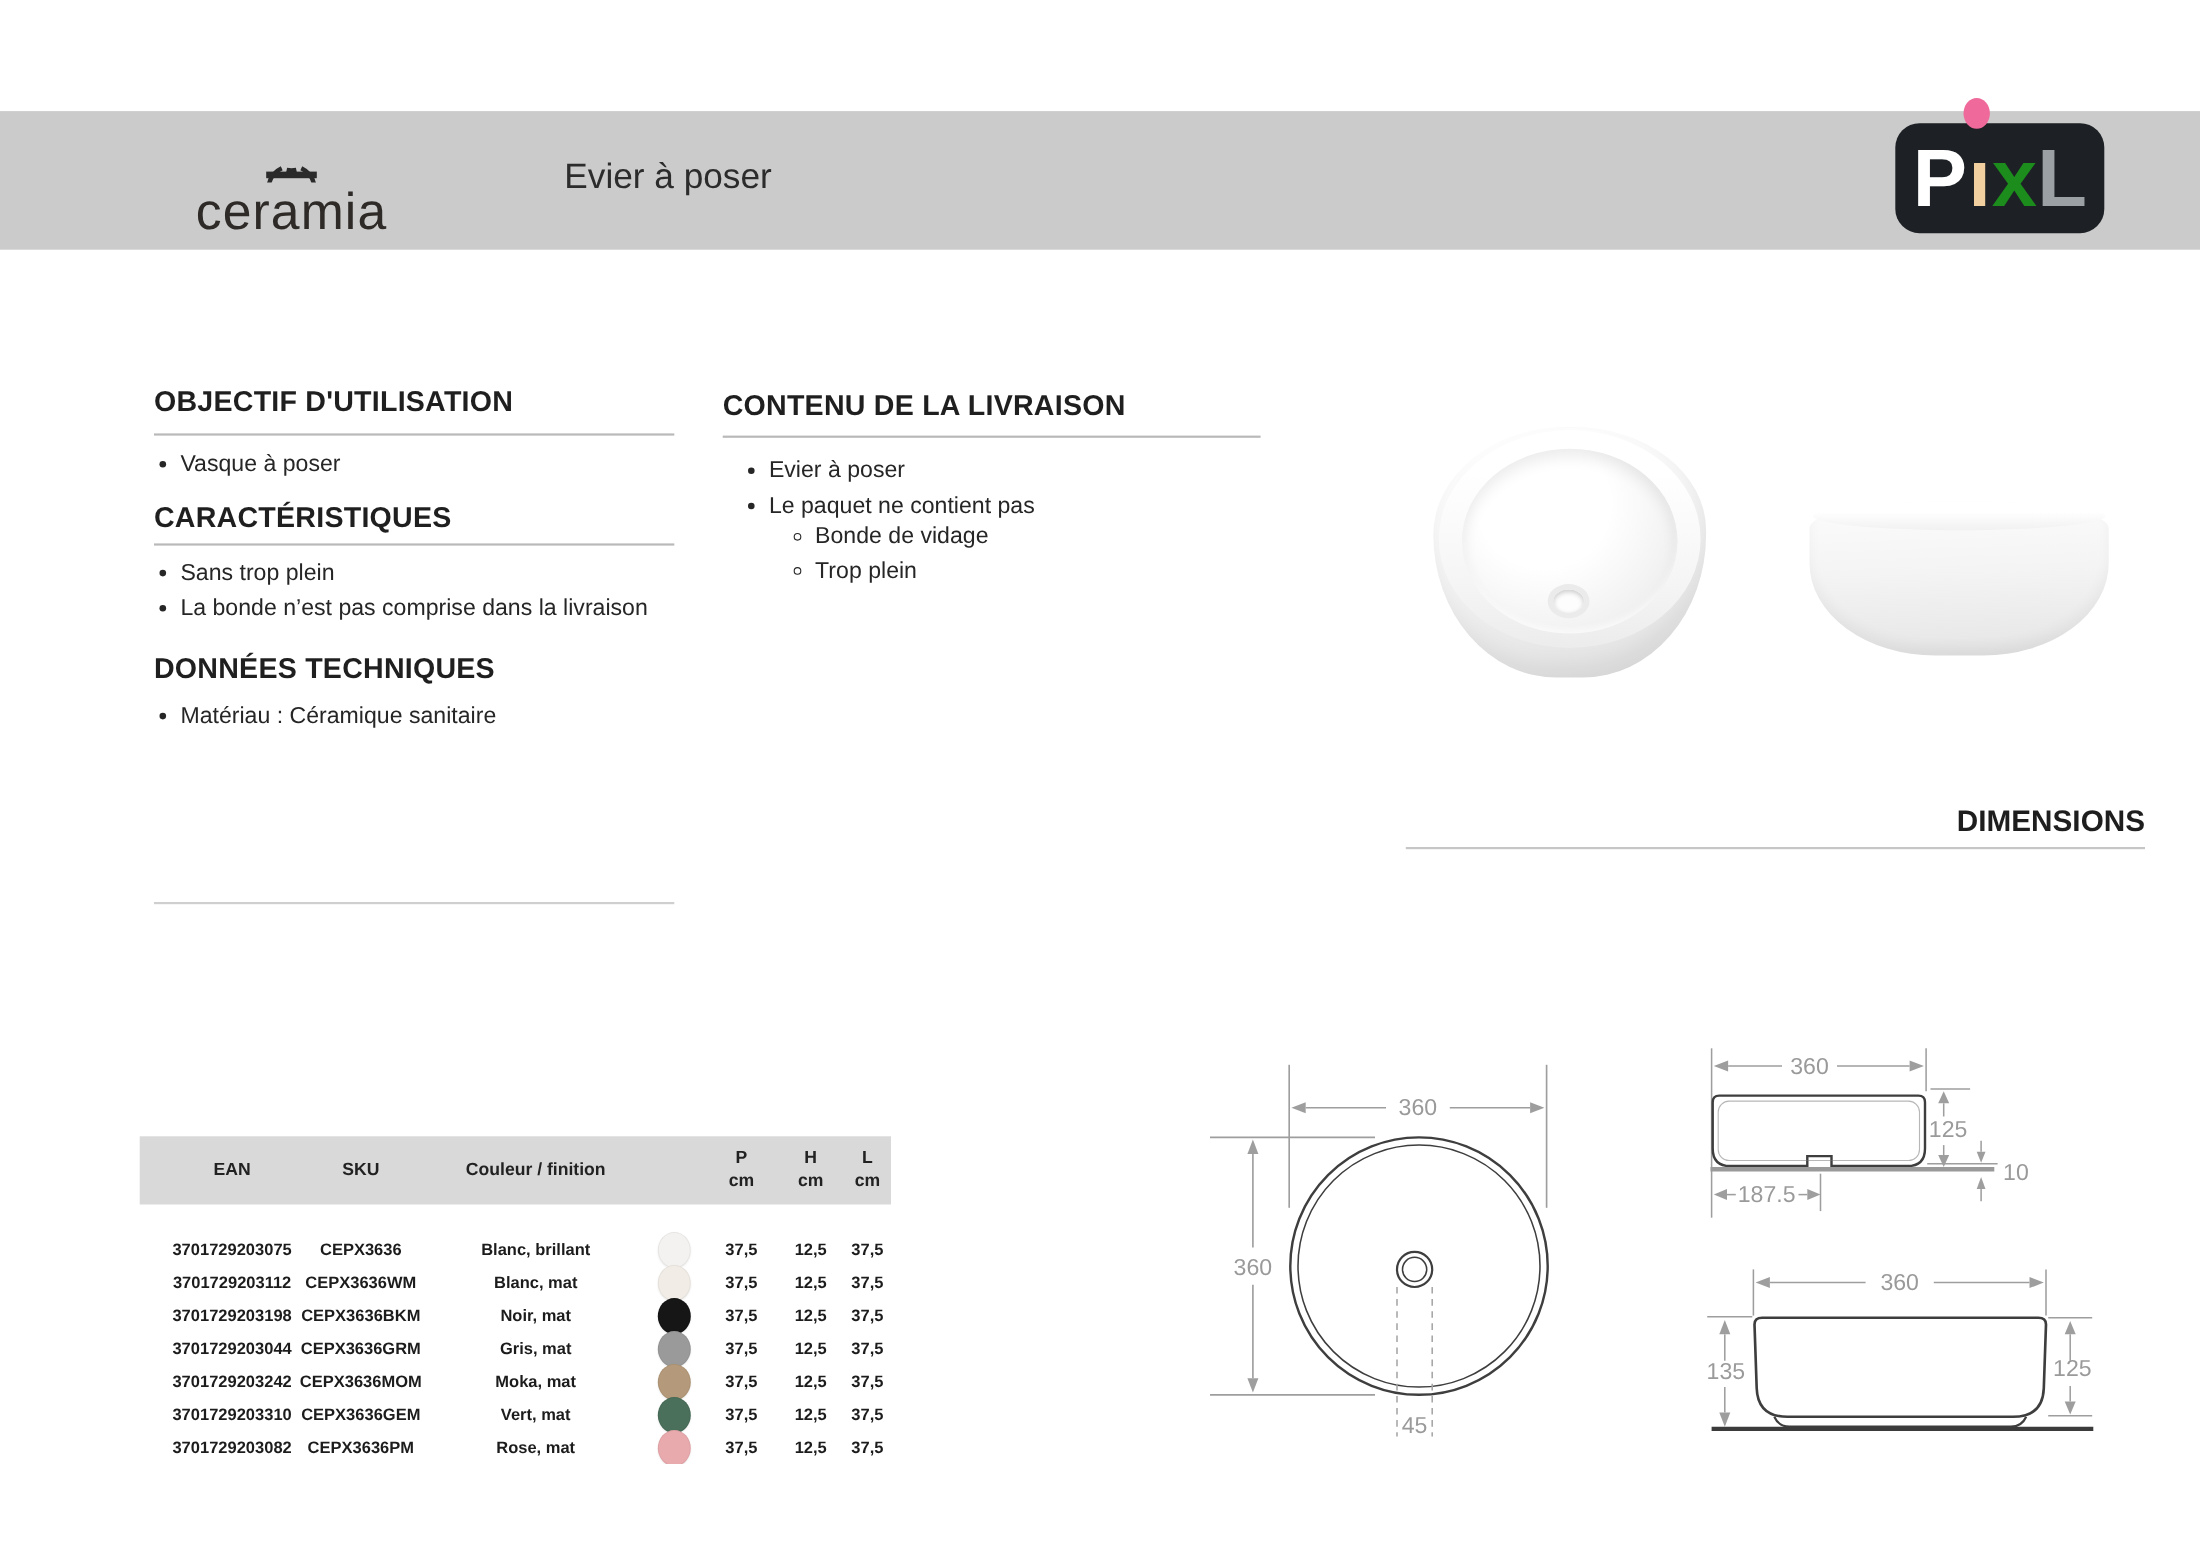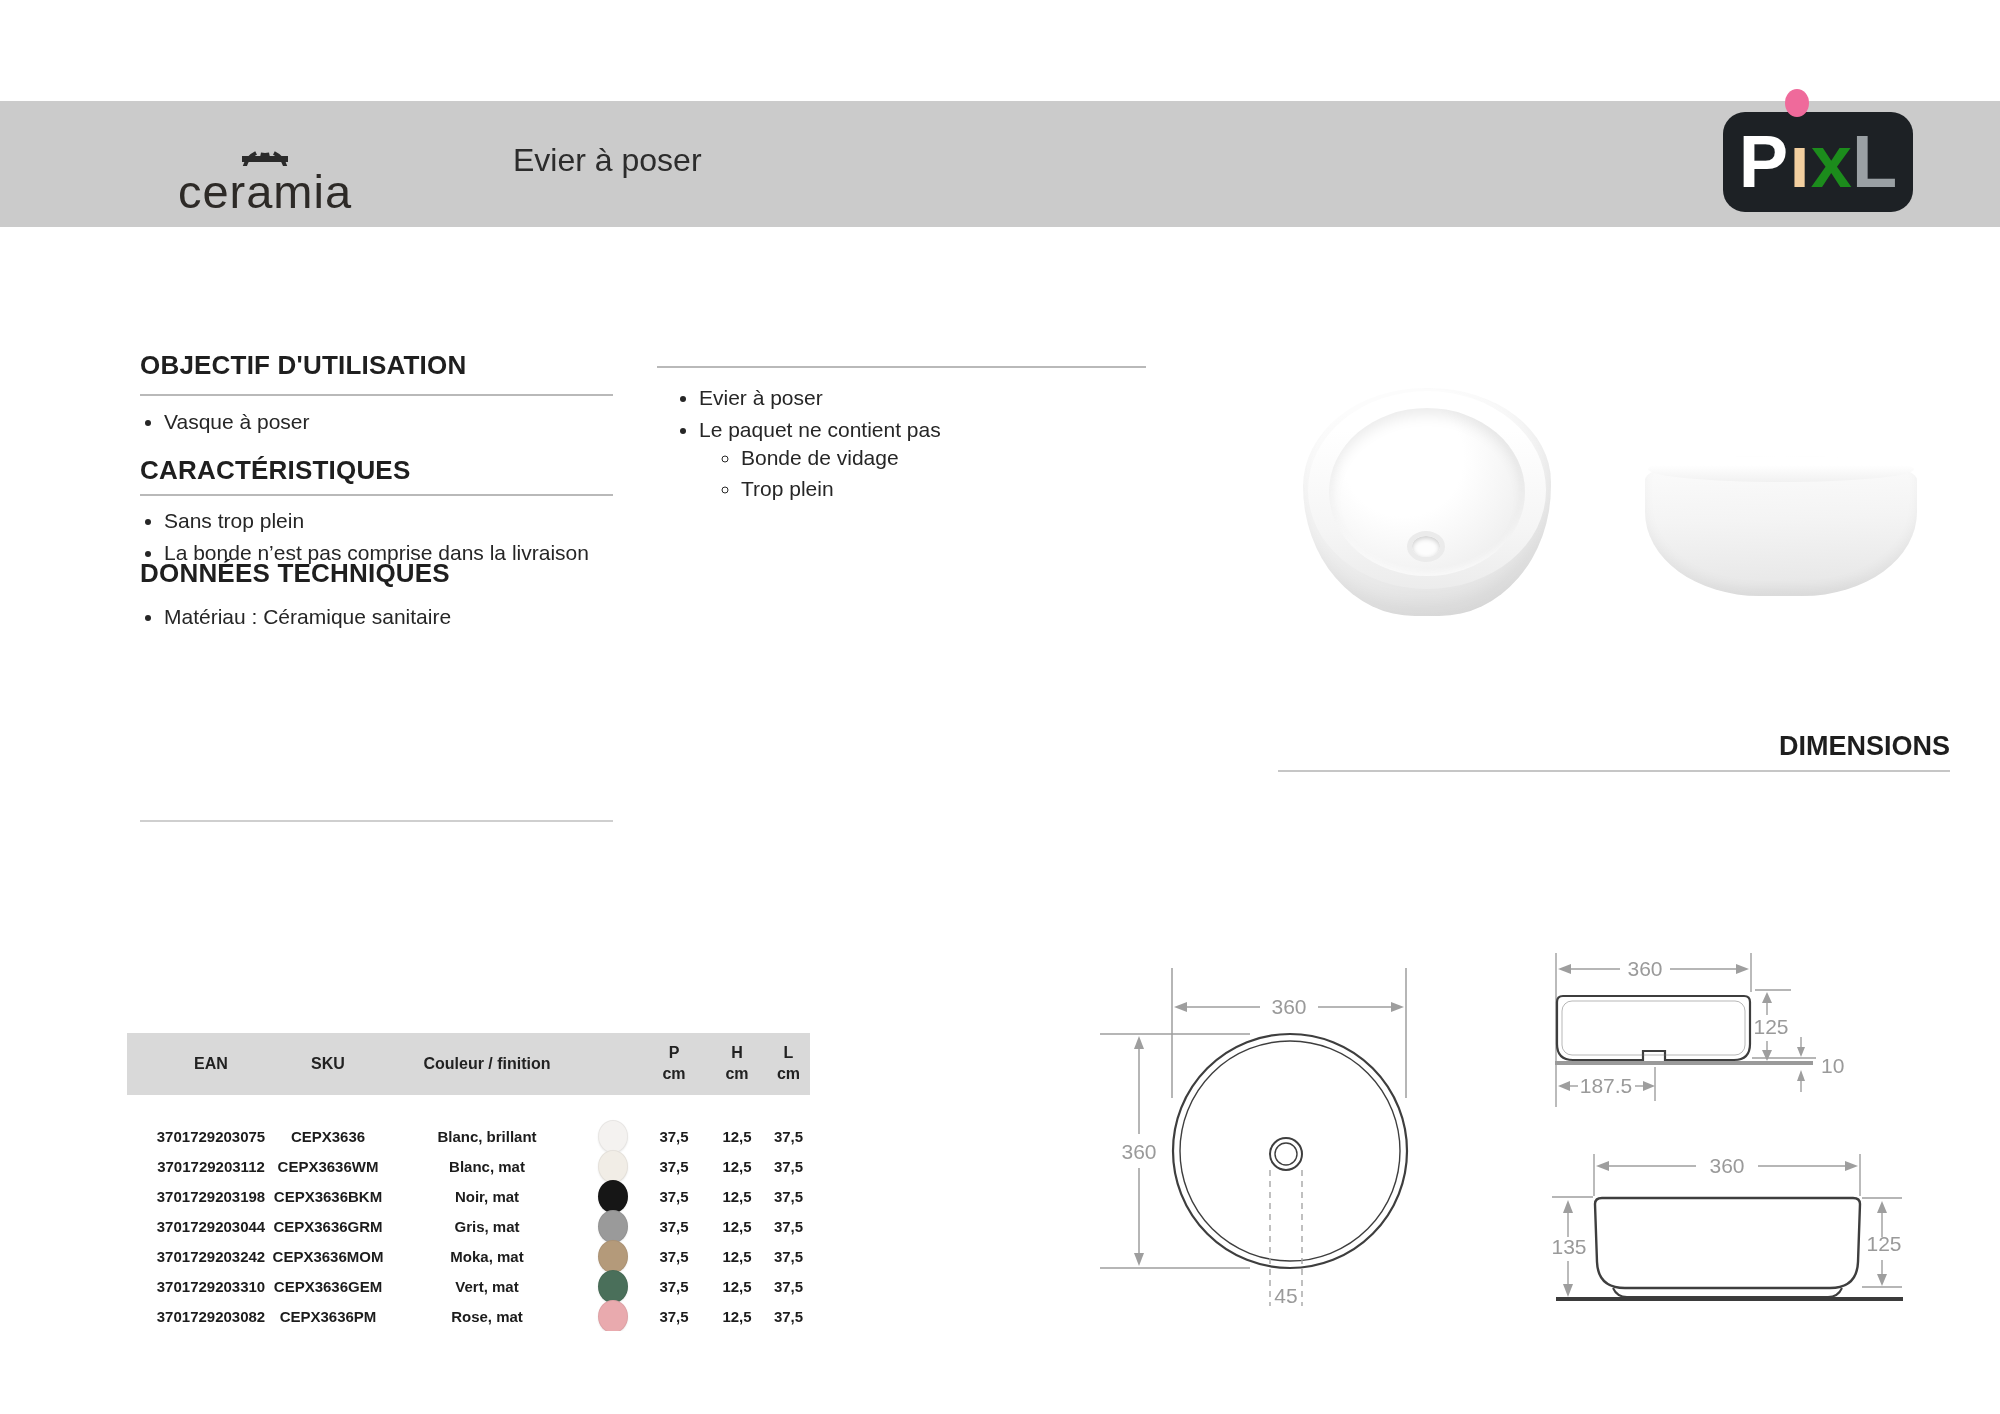--- a/index.html
+++ b/index.html
@@ -27,21 +27,21 @@
   .sec h2{margin:0;font-size:26px;font-weight:bold;color:#1f1f1f;line-height:30px;letter-spacing:.2px;}
   .sec .rule{height:2px;background:#b9b9b9;}
   .sec ul{margin:0;padding:0 0 0 24px;font-size:21px;color:#262626;}
   .sec li{margin-bottom:6px;line-height:26px;}
   .sec ul ul{list-style-type:circle;padding:2px 0 0 30px;margin:0;}
   .sec ul ul li{margin-bottom:5px;}
   #sec-objectif{left:140px;top:350px;width:473px;}
   #sec-objectif .rule{margin-top:14px;margin-bottom:13px;}
   #sec-caract{left:140px;top:455px;width:473px;}
   #sec-caract .rule{margin-top:9px;margin-bottom:12px;}
-  #sec-donnees{left:140px;top:558px;width:473px;}
+  #sec-donnees{left:140px;top:592px;width:473px;}
   #sec-donnees ul{margin-top:16px;}
   .divider-left{position:absolute;left:140px;top:820px;width:473px;height:2px;background:#cfcfcf;}
   #sec-contenu{left:657px;top:353px;width:489px;}
   #sec-contenu .rule{margin-top:13px;margin-bottom:17px;}
   #sec-contenu ul{padding-left:42px;}
 
   
   .photo-left{position:absolute;left:1303px;top:388px;width:248px;height:228px;
       border-radius:50% 50% 46% 46% / 44% 42% 58% 58%;
       background:linear-gradient(168deg,#fcfcfc 12%,#f1f1f1 55%,#e2e2e2 92%);
@@ -123,20 +123,21 @@
   <div class="sec" id="sec-donnees">
     <h2>DONNÉES TECHNIQUES</h2>
     <ul>
       <li>Matériau : Céramique sanitaire</li>
     </ul>
   </div>
 
   <div class="divider-left"></div>
 
   <div class="sec" id="sec-contenu">
+    <h2>CONTENU DE LA LIVRAISON</h2>
     <div class="rule"></div>
     <ul>
       <li>Evier à poser</li>
       <li><span>Le paquet ne contient pas</span>
         <ul>
           <li>Bonde de vidage</li>
           <li>Trop plein</li>
         </ul>
       </li>
     </ul>

